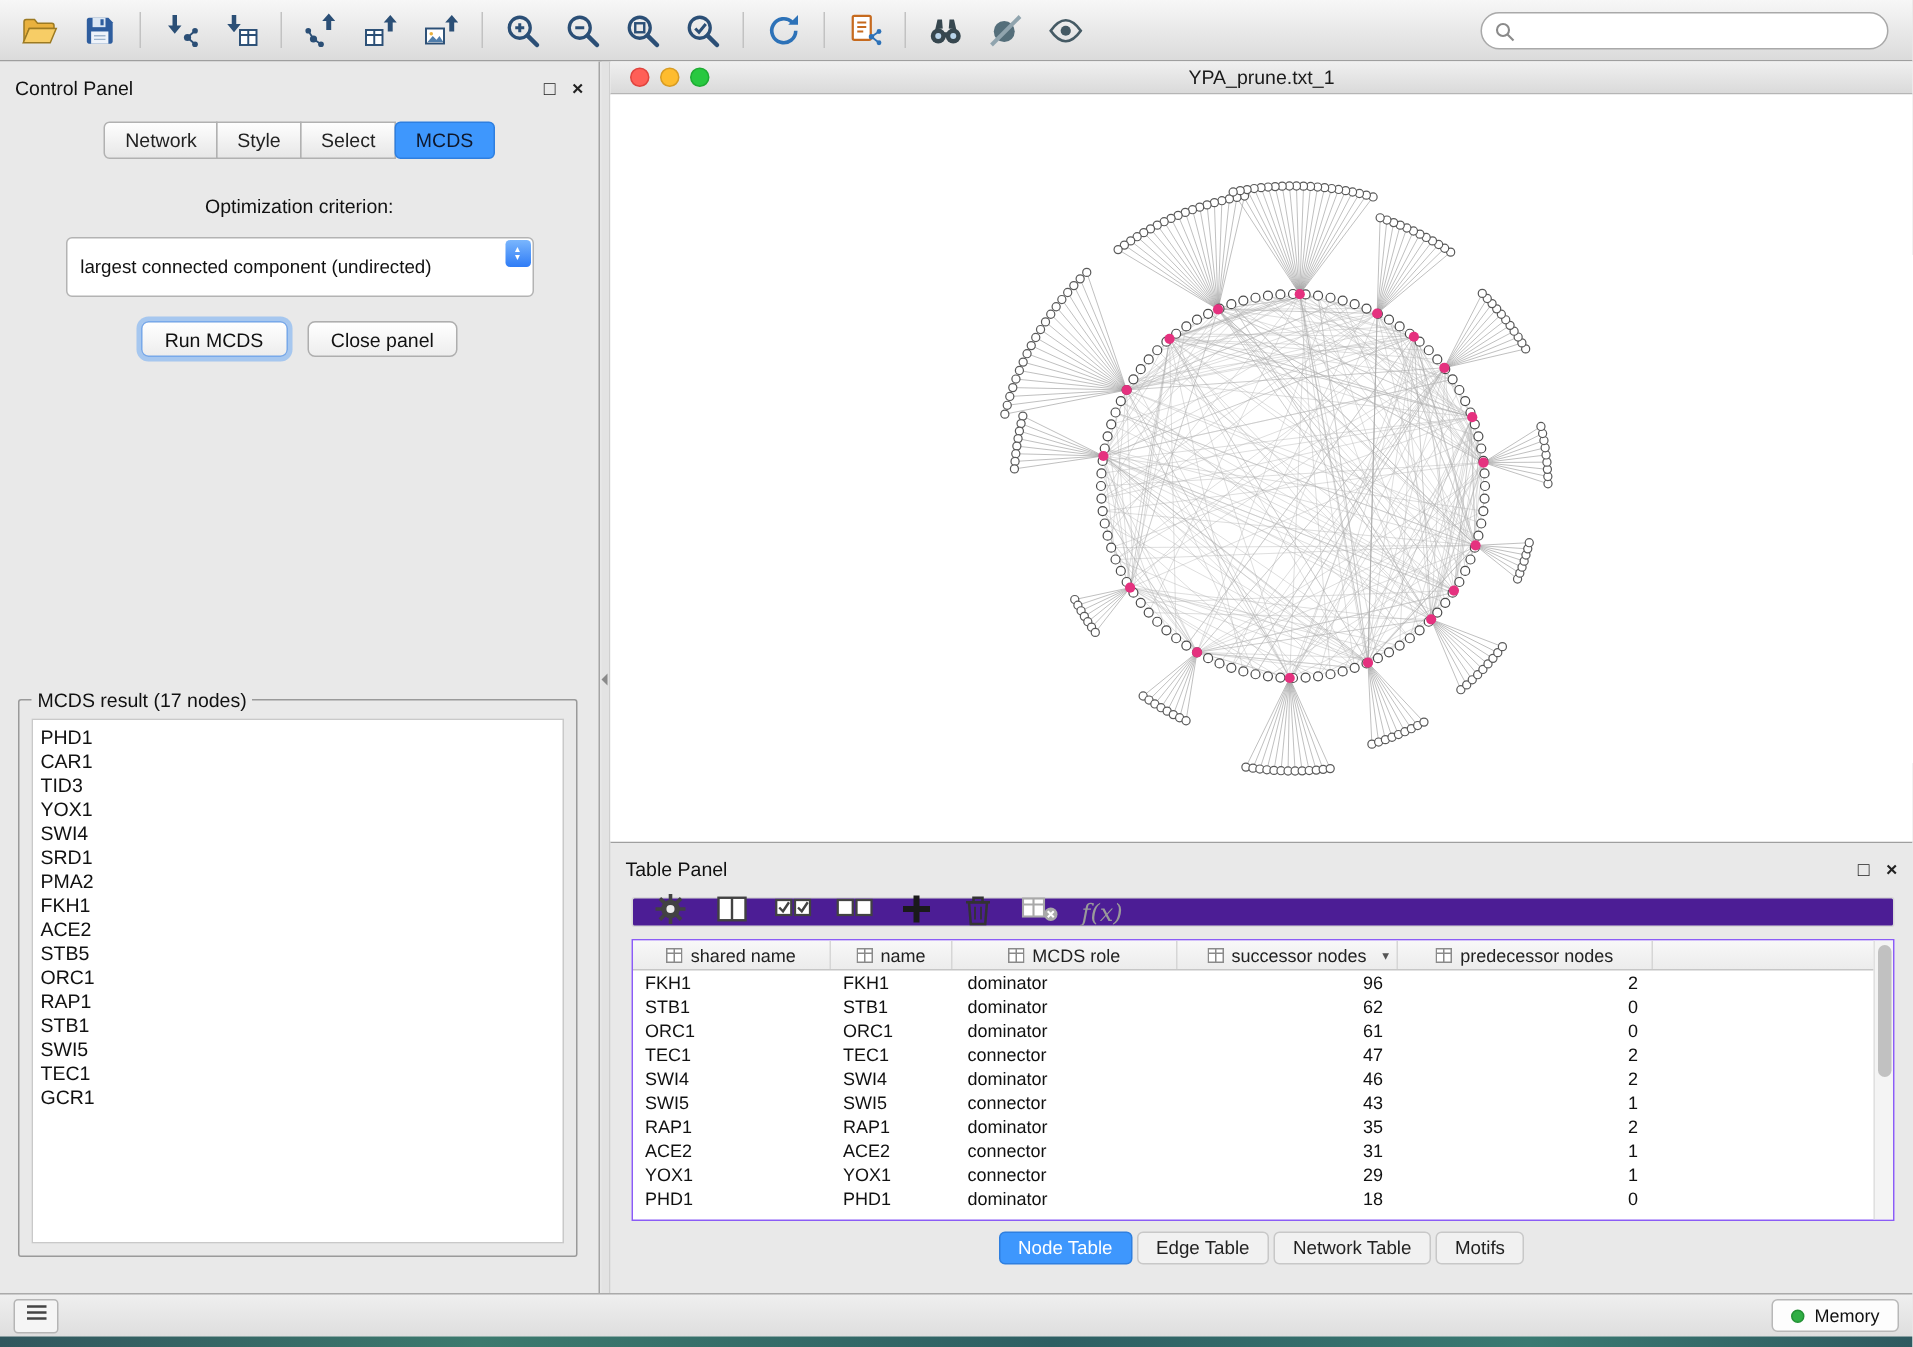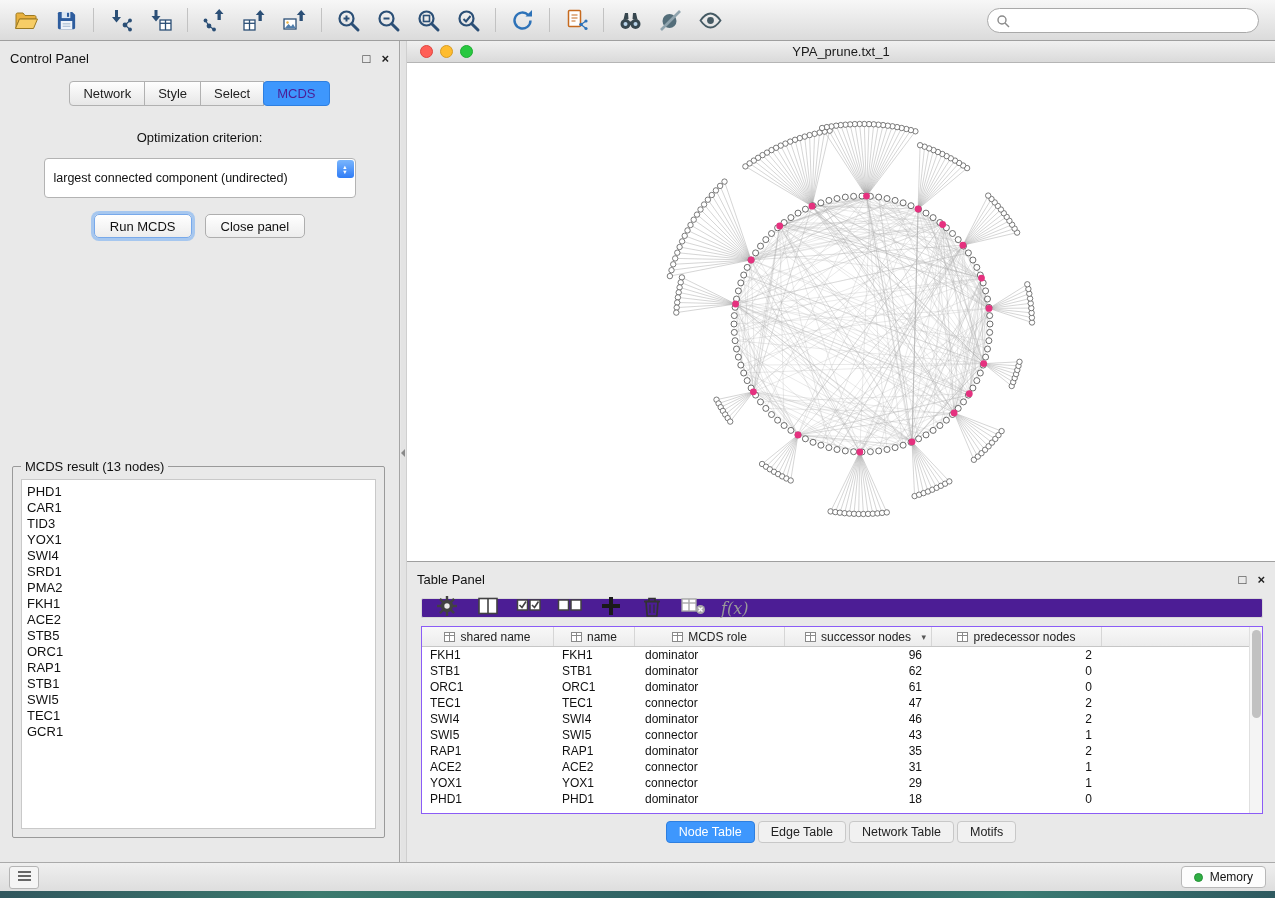--- a/index.html
+++ b/index.html
@@ -18,21 +18,21 @@
 
   
   .control-panel{position:absolute;left:0;top:41px;width:400px;height:821px;border-right:1px solid #a5a5a5;background:#e9e9e9;box-sizing:border-box;}
   .cp-header,.tp-header{height:26px;display:flex;align-items:center;padding:4px 10px;font-size:13px;color:#111;}
   .win-btns{margin-left:auto;display:flex;gap:11px;align-items:center;color:#222;}
   .win-btn{font-size:13px;line-height:1;font-weight:bold;}
   .cp-tabs{display:flex;justify-content:center;margin-top:6px;}
   .cp-tab{font-size:13px;padding:4px 13px;background:linear-gradient(#fefefe,#e7e7e7);border:1px solid #b1b1b1;margin-left:-1px;color:#222;}
   .cp-tab:first-child{border-radius:4px 0 0 4px;margin-left:0;}
   .cp-tab:last-child{border-radius:0 4px 4px 0;}
-  .cp-tab.selected{background:#3e97fd;border-color:#2e7fe0;color:#4c1d95;border-radius:4px;}
+  .cp-tab.selected{background:#3e97fd;border-color:#2e7fe0;color:#0f172a;border-radius:4px;}
   .opt-label{text-align:center;margin-top:24px;font-size:13px;color:#111;}
   .dropdown{margin:13px auto 0;width:312px;height:40px;background:#fff;border:1px solid #b3b3b3;border-radius:4px;display:flex;align-items:center;font-size:12.5px;color:#111;padding-left:9px;position:relative;box-sizing:border-box;}
   .dd-stepper{position:absolute;right:1px;top:1px;width:17px;height:18px;border-radius:3px;background:linear-gradient(#7ab6fd,#2f7cf6);display:flex;flex-direction:column;align-items:center;justify-content:center;color:#fff;}
   .dd-stepper span{font-size:6.5px;line-height:5.5px;}
   .cp-buttons{display:flex;justify-content:center;gap:13px;margin-top:16px;}
   .cp-btn{font-family:inherit;font-size:13px;height:24px;padding:0 15px;background:linear-gradient(#ffffff,#ededed);border:1px solid #aeaeae;border-radius:5px;color:#111;}
   .cp-btn.focused{box-shadow:0 0 0 3px rgba(100,165,245,.5);border-color:#78a9ea;}
   .result-box{position:absolute;left:12px;top:425px;width:373px;height:372px;border:1px solid #9a9a9a;border-radius:2px;box-sizing:border-box;}
   .result-legend{position:absolute;top:-8px;left:8px;background:#e9e9e9;padding:0 4px;font-size:13px;color:#111;}
   .result-list{position:absolute;left:8px;top:12px;right:8px;bottom:8px;background:#fff;border:1px solid #c9c9c9;overflow:hidden;padding:4px 5px;box-sizing:border-box;}
@@ -299,21 +299,21 @@
     <span class="dd-stepper">
         <span>▴</span>
         <span>▾</span>
       </span>
   </div>
   <div class="cp-buttons">
     <button class="cp-btn focused">Run MCDS</button>
     <button class="cp-btn">Close panel</button>
   </div>
   <div class="result-box">
-    <span class="result-legend">MCDS result (13 nodes)</span>
+    <span class="result-legend">MCDS result (17 nodes)</span>
     <div class="result-list">
         <div class="result-item">PHD1</div>
         <div class="result-item">CAR1</div>
         <div class="result-item">TID3</div>
         <div class="result-item">YOX1</div>
         <div class="result-item">SWI4</div>
         <div class="result-item">SRD1</div>
         <div class="result-item">PMA2</div>
         <div class="result-item">FKH1</div>
         <div class="result-item">ACE2</div>

